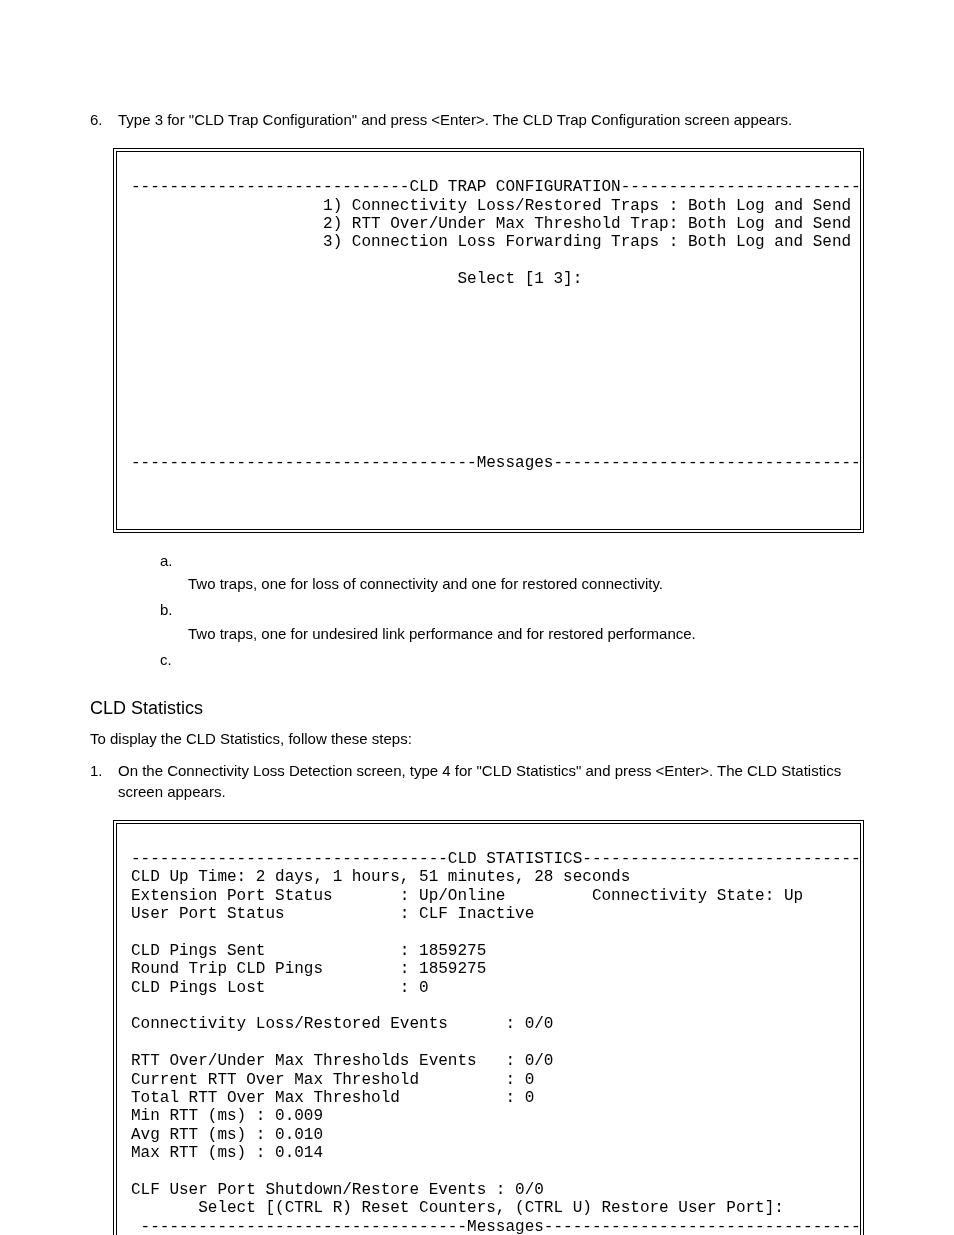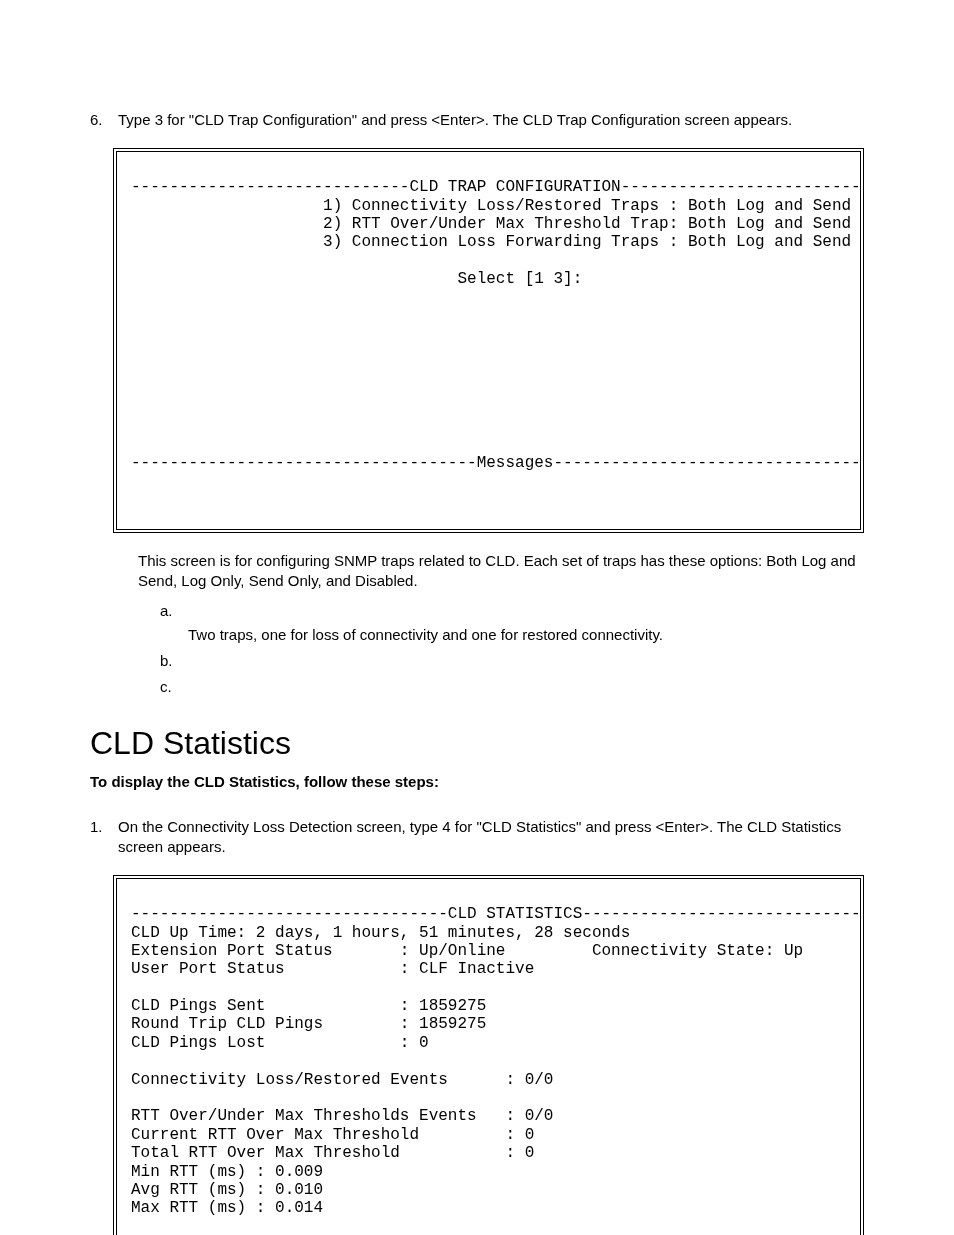--- a/index.html
+++ b/index.html
@@ -52,27 +52,26 @@
     display: block;
   }
   .sub-item .desc {
     display: block;
     margin-left: 28px;
     margin-top: 3px;
   }
   h2.section {
     font-family: Arial, Helvetica, sans-serif;
     font-weight: normal;
-    font-size: 32px;
+    font-size: 18px;
     margin: 28px 0 10px 0;
   }
   .intro {
-    margin: 4px 0 24px 0;
+    margin: 4px 0 12px 0;
     line-height: 1.35;
-    font-weight: bold;
   }
 </style>
 </head>
 <body>
 
 <div class="page">
 
   <div class="num-item">
     <div class="num">6.</div>
     <div class="txt">Type 3 for "CLD Trap Configuration" and press &lt;Enter&gt;. The CLD Trap Configuration screen appears.</div>
@@ -90,29 +89,29 @@
 
 
 
 
 
 
 ------------------------------------Messages------------------------------------
 
 </div>
 
-  <div class="after-term">This screen is for configuring SNMP traps related to CLD. Each set of traps has these options: Both Log and Send, Log Only, Send Only, and Disabled.</div>
 
   <div class="sub-list">
     <div class="sub-item">
       <span class="lbl">a.</span>
       <span class="desc">Two traps, one for loss of connectivity and one for restored connectivity.</span>
     </div>
     <div class="sub-item">
       <span class="lbl">b.</span>
+      <span class="desc">Two traps, one for undesired link performance and for restored performance.</span>
     </div>
     <div class="sub-item">
       <span class="lbl">c.</span>
     </div>
   </div>
 
   <h2 class="section">CLD Statistics</h2>
 
   <div class="intro">To display the CLD Statistics, follow these steps:</div>
 

